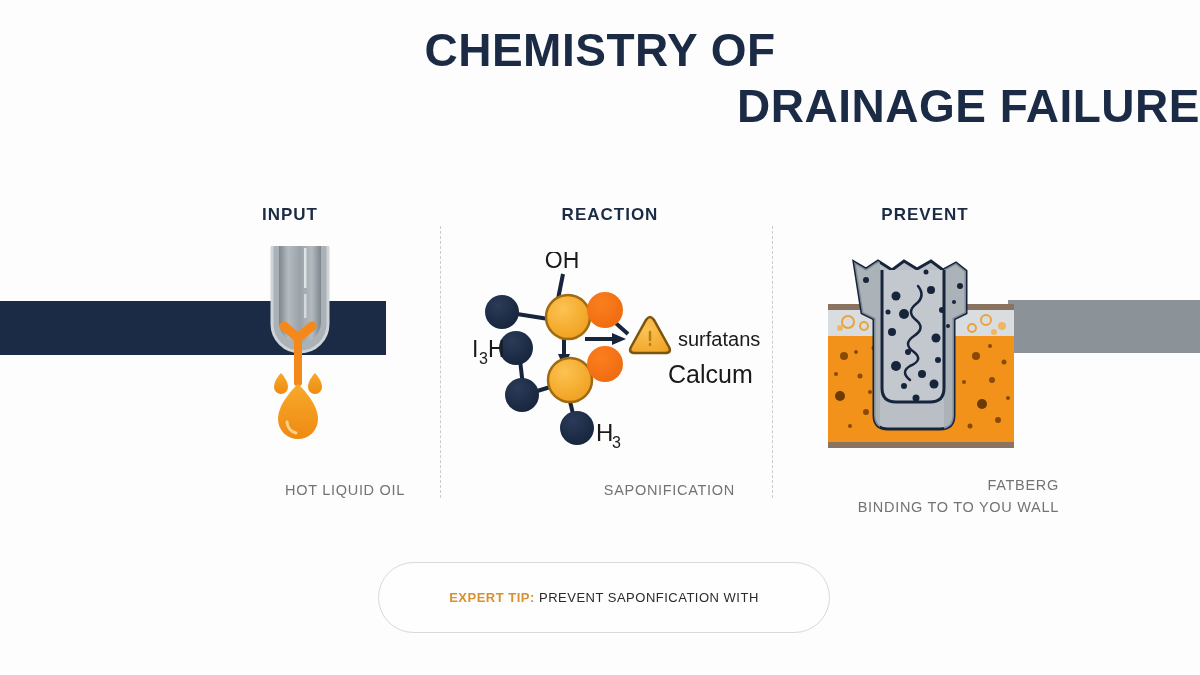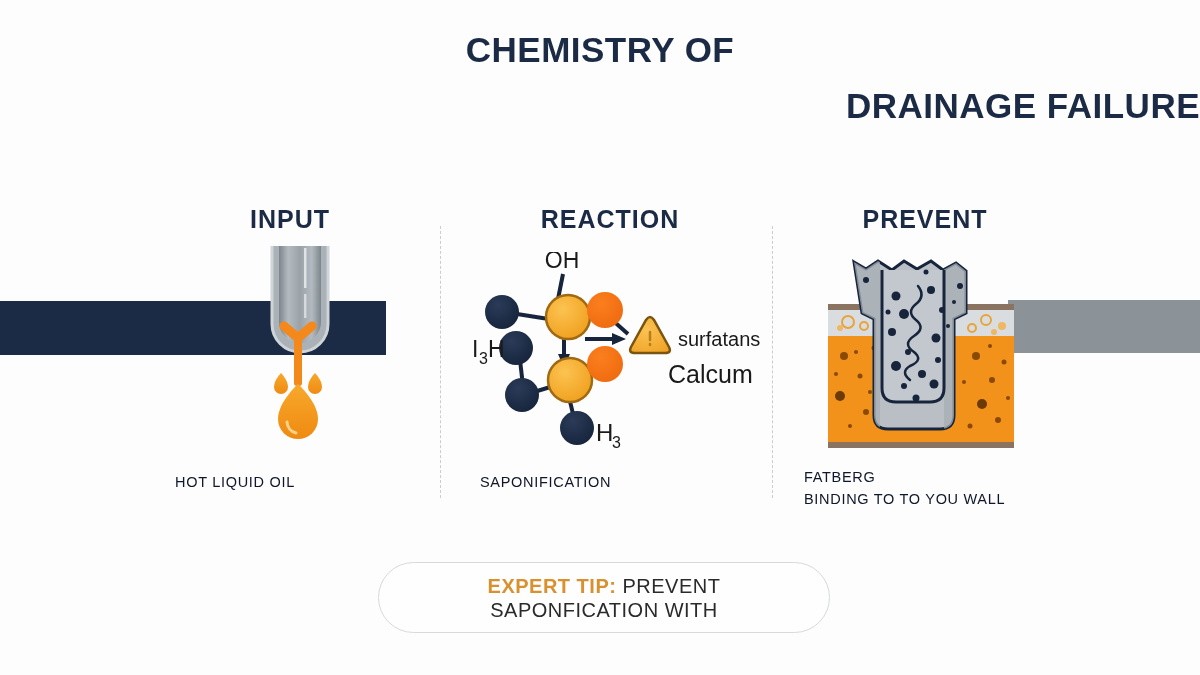--- a/index.html
+++ b/index.html
@@ -10,49 +10,49 @@
     position:relative;
   }
   #stage { position:absolute; inset:0; }
 
   
   .title {
     position:absolute; left:0; top:22px; width:1200px;
     text-align:center;
     color:#1c2b45;
     font-weight:bold;
-    font-size:35px;
+    font-size:46px;
     line-height:56px;
     letter-spacing:0.5px;
   }
   .title-l2 { display:block;text-align:right; }
 
   
   .divider {
     position:absolute; top:226px; width:0; height:272px;
     border-left:1px dashed #c9cdd2;
   }
   .divider.left  { left:440px; }
   .divider.right { left:772px; }
 
   
   .col-head {
     position:absolute; top:205px;
-    color:#1c2b45; font-weight:bold; font-size:25px;
+    color:#1c2b45; font-weight:bold; font-size:17px;
     letter-spacing:1px; text-align:center;
   }
   .col-head.c1 { left:180px; width:220px; }
   .col-head.c2 { left:490px; width:240px; }
   .col-head.c3 { left:815px; width:220px; }
 
   
   .caption {
     position:absolute;
-    color:#0f172a; font-size:14.5px; letter-spacing:0.7px;
-    text-align:left; line-height:22px;
+    color:#737373; font-size:14.5px; letter-spacing:0.7px;
+    text-align:right; line-height:22px;margin-top:8px;
   }
   .caption.c1 { left:175px; top:471px; width:230px; }
   .caption.c2 { left:480px; top:471px; width:255px; }
   .caption.c3 { left:804px; top:466px; width:255px; }
 
   
   .bar-navy {
     position:absolute; left:0; top:301px; width:386px; height:54px;
     background:#1c2b45;
   }
@@ -72,21 +72,21 @@
 
   
   .tip-pill {
     position:absolute; left:378px; top:562px; width:452px; height:71px;
     border:1px solid #d7d9dc; border-radius:36px;
     background:#fefefe;
     display:flex; align-items:center; justify-content:center;
     text-align:center;
   }
   .tip-text {
-    font-size:20px; line-height:24px; color:#2a2a2a;
+    font-size:13px; line-height:24px; color:#2a2a2a;
     letter-spacing:0.5px; padding:0 26px;
   }
   .tip-label { color:#d9912f; font-weight:bold; }
 </style>
 </head>
 <body>
 
 <div id="stage">
 
   <div class="title">

